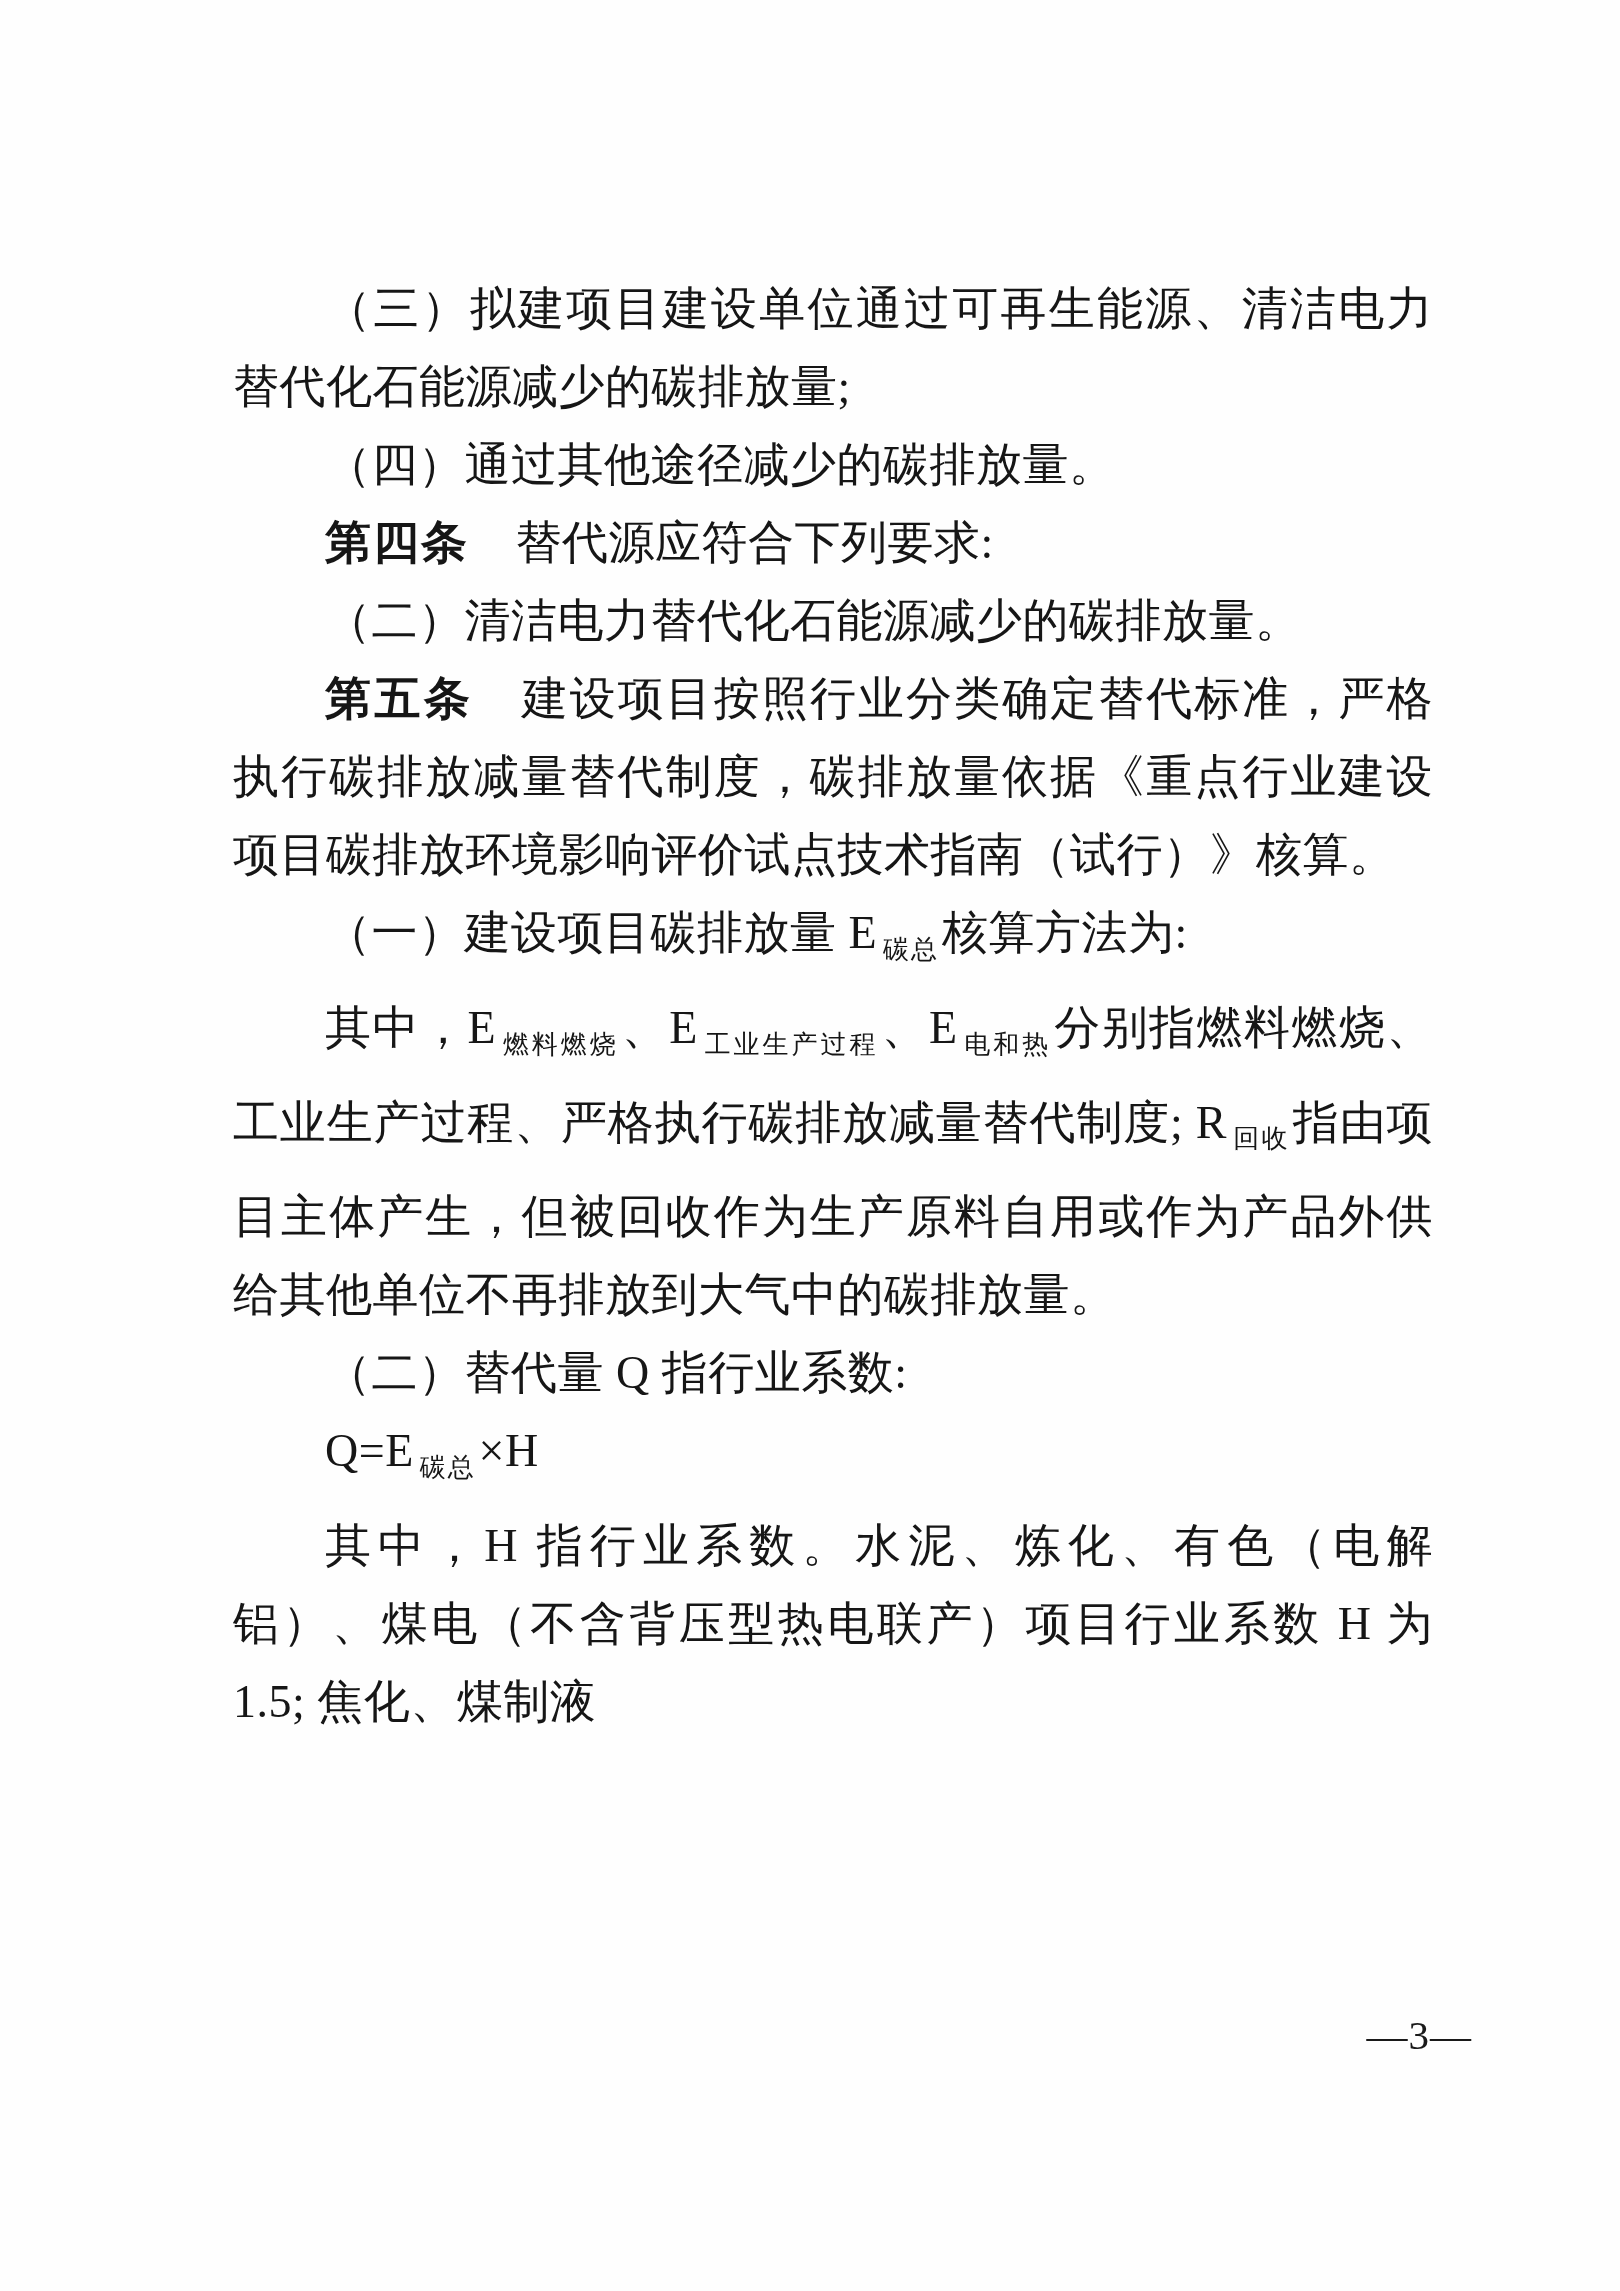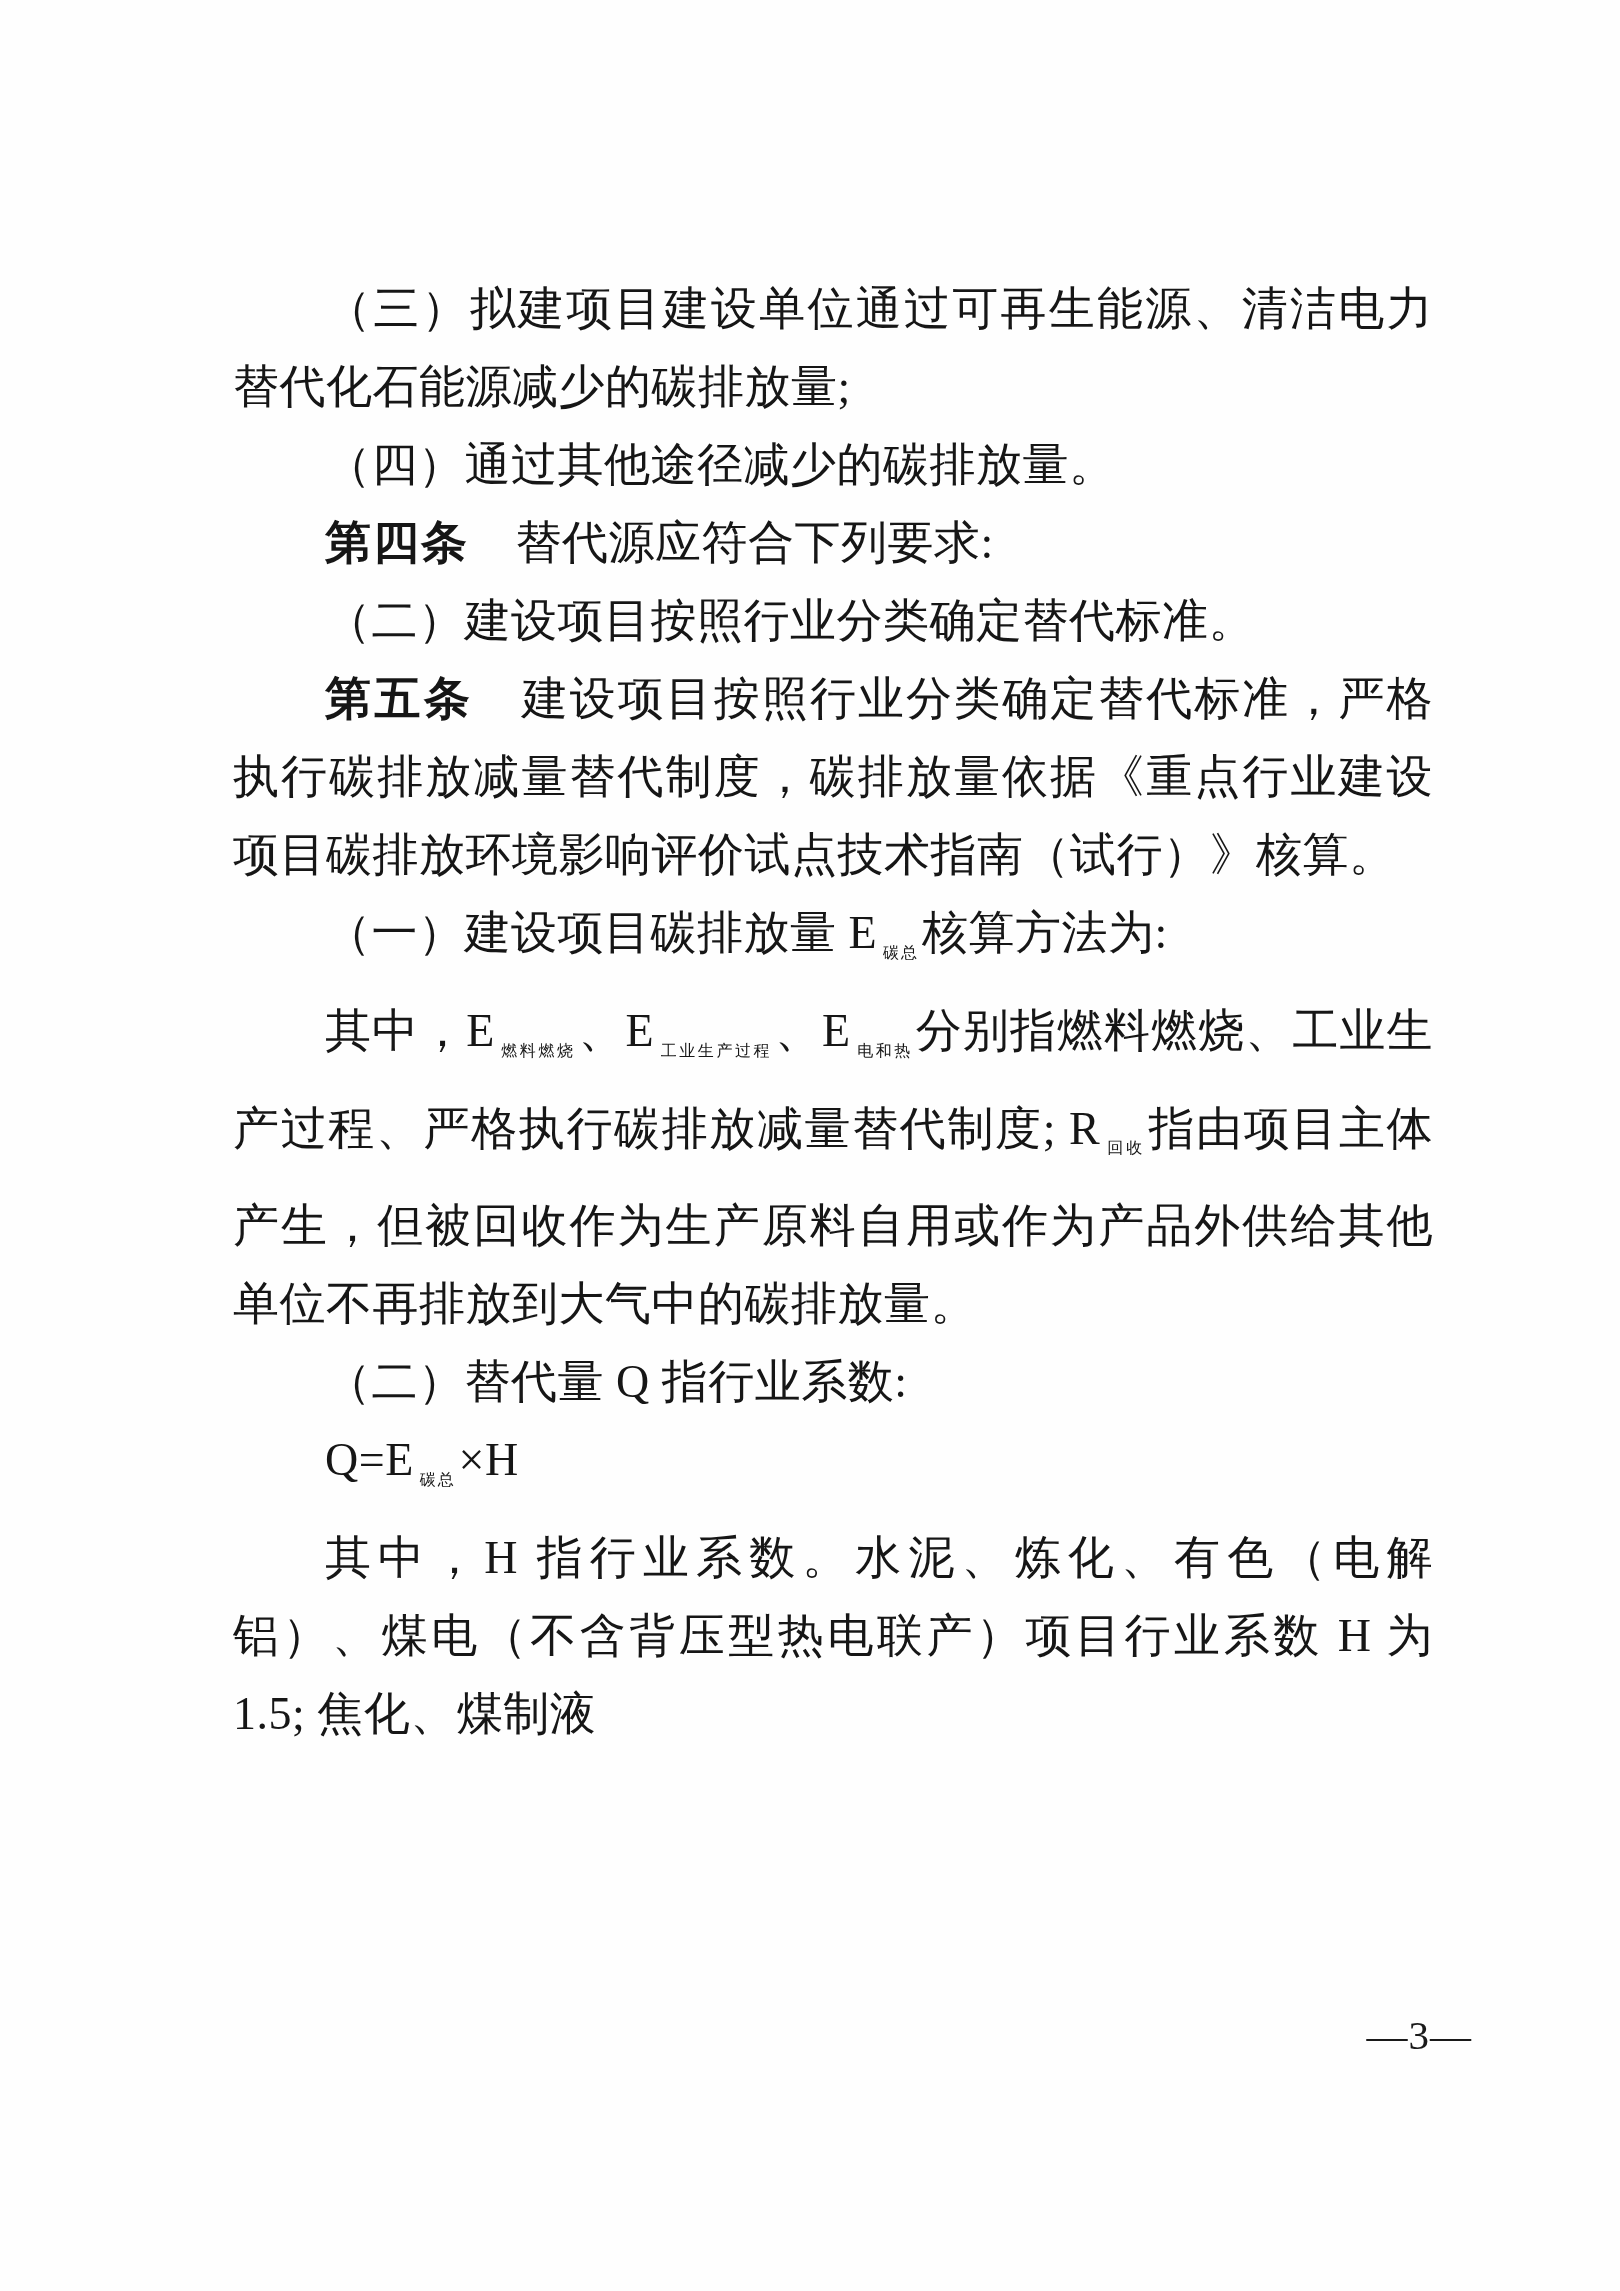--- a/index.html
+++ b/index.html
@@ -33,21 +33,21 @@
     text-indent: 92px; 
   }
   
   .run-bold {
     font-weight: bold;
     font-family: Liberation Serif, serif;
     letter-spacing: 2px;
   }
   
   .run-sub {
-    font-size: 16px;
+    font-size: 26px;
     vertical-align: -9.8px;
     letter-spacing: 2px;
     margin-left: 5.9px;
     margin-right: 2.9px;
   }
   .page-number {
     position: absolute;
     top: 2011px;
     right: 188px;
     font-size: 41px;
@@ -57,21 +57,21 @@
   }
 </style>
 </head>
 <body>
 
 <div class="page">
   <div class="doc-body" id="doc-body">
       <p><span class="run-normal">（三）拟建项目建设单位通过可再生能源、清洁电力替代化石能源减少的碳排放量;</span></p>
       <p><span class="run-normal">（四）通过其他途径减少的碳排放量。</span></p>
       <p><span class="run-bold">第四条</span><span class="run-normal">　替代源应符合下列要求:</span></p>
-      <p><span class="run-normal">（二）建设项目按照行业分类确定替代标准。</span></p>
+      <p><span class="run-normal">（二）清洁电力替代化石能源减少的碳排放量。</span></p>
       <p><span class="run-bold">第五条</span><span class="run-normal">　建设项目按照行业分类确定替代标准，严格执行碳排放减量替代制度，碳排放量依据《重点行业建设项目碳排放环境影响评价试点技术指南（试行）》核算。</span></p>
       <p><span class="run-normal">（一）建设项目碳排放量 E</span><span class="run-sub">碳总</span><span class="run-normal">核算方法为:</span></p>
       <p><span class="run-normal">其中，E</span><span class="run-sub">燃料燃烧</span><span class="run-normal">、E</span><span class="run-sub">工业生产过程</span><span class="run-normal">、E</span><span class="run-sub">电和热</span><span class="run-normal">分别指燃料燃烧、工业生产过程、严格执行碳排放减量替代制度; R</span><span class="run-sub">回收</span><span class="run-normal">指由项目主体产生，但被回收作为生产原料自用或作为产品外供给其他单位不再排放到大气中的碳排放量。</span></p>
       <p><span class="run-normal">（二）替代量 Q 指行业系数:</span></p>
       <p><span class="run-normal">Q=E</span><span class="run-sub">碳总</span><span class="run-normal">×H</span></p>
       <p><span class="run-normal">其中，H 指行业系数。水泥、炼化、有色（电解铝）、煤电（不含背压型热电联产）项目行业系数 H 为 1.5; 焦化、煤制液</span></p>
     </div>
   <div class="page-number">—3—</div>
 </div>
 

